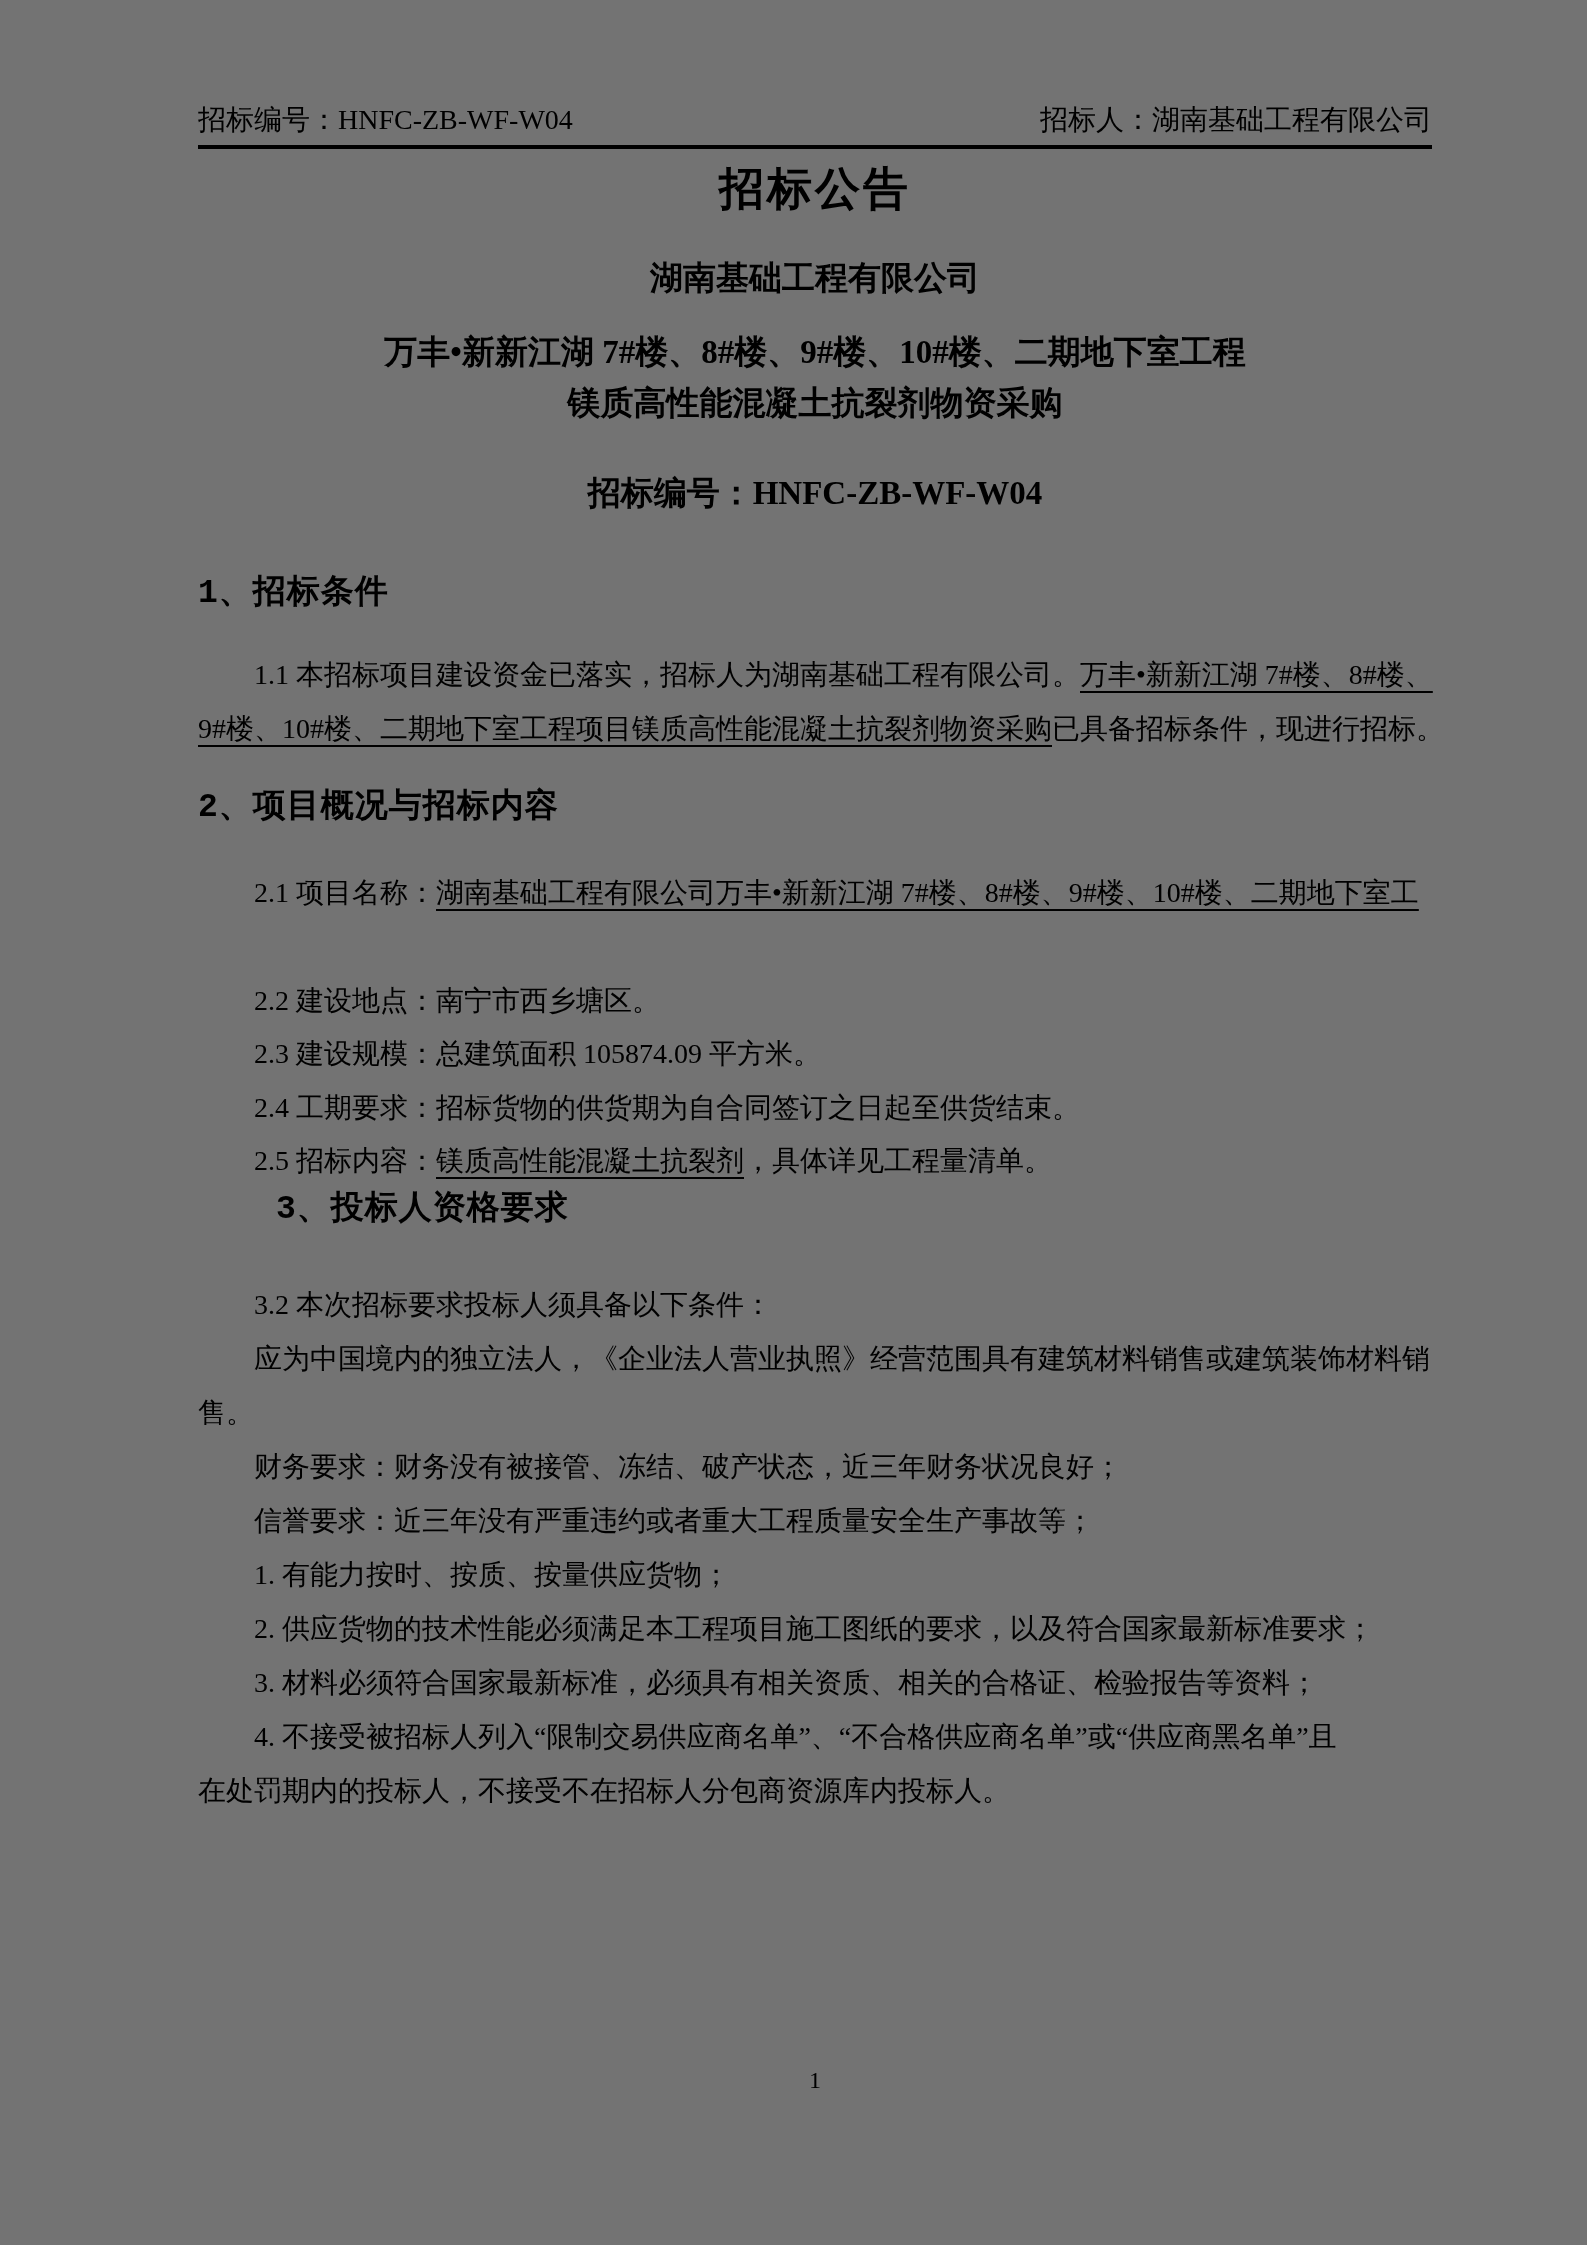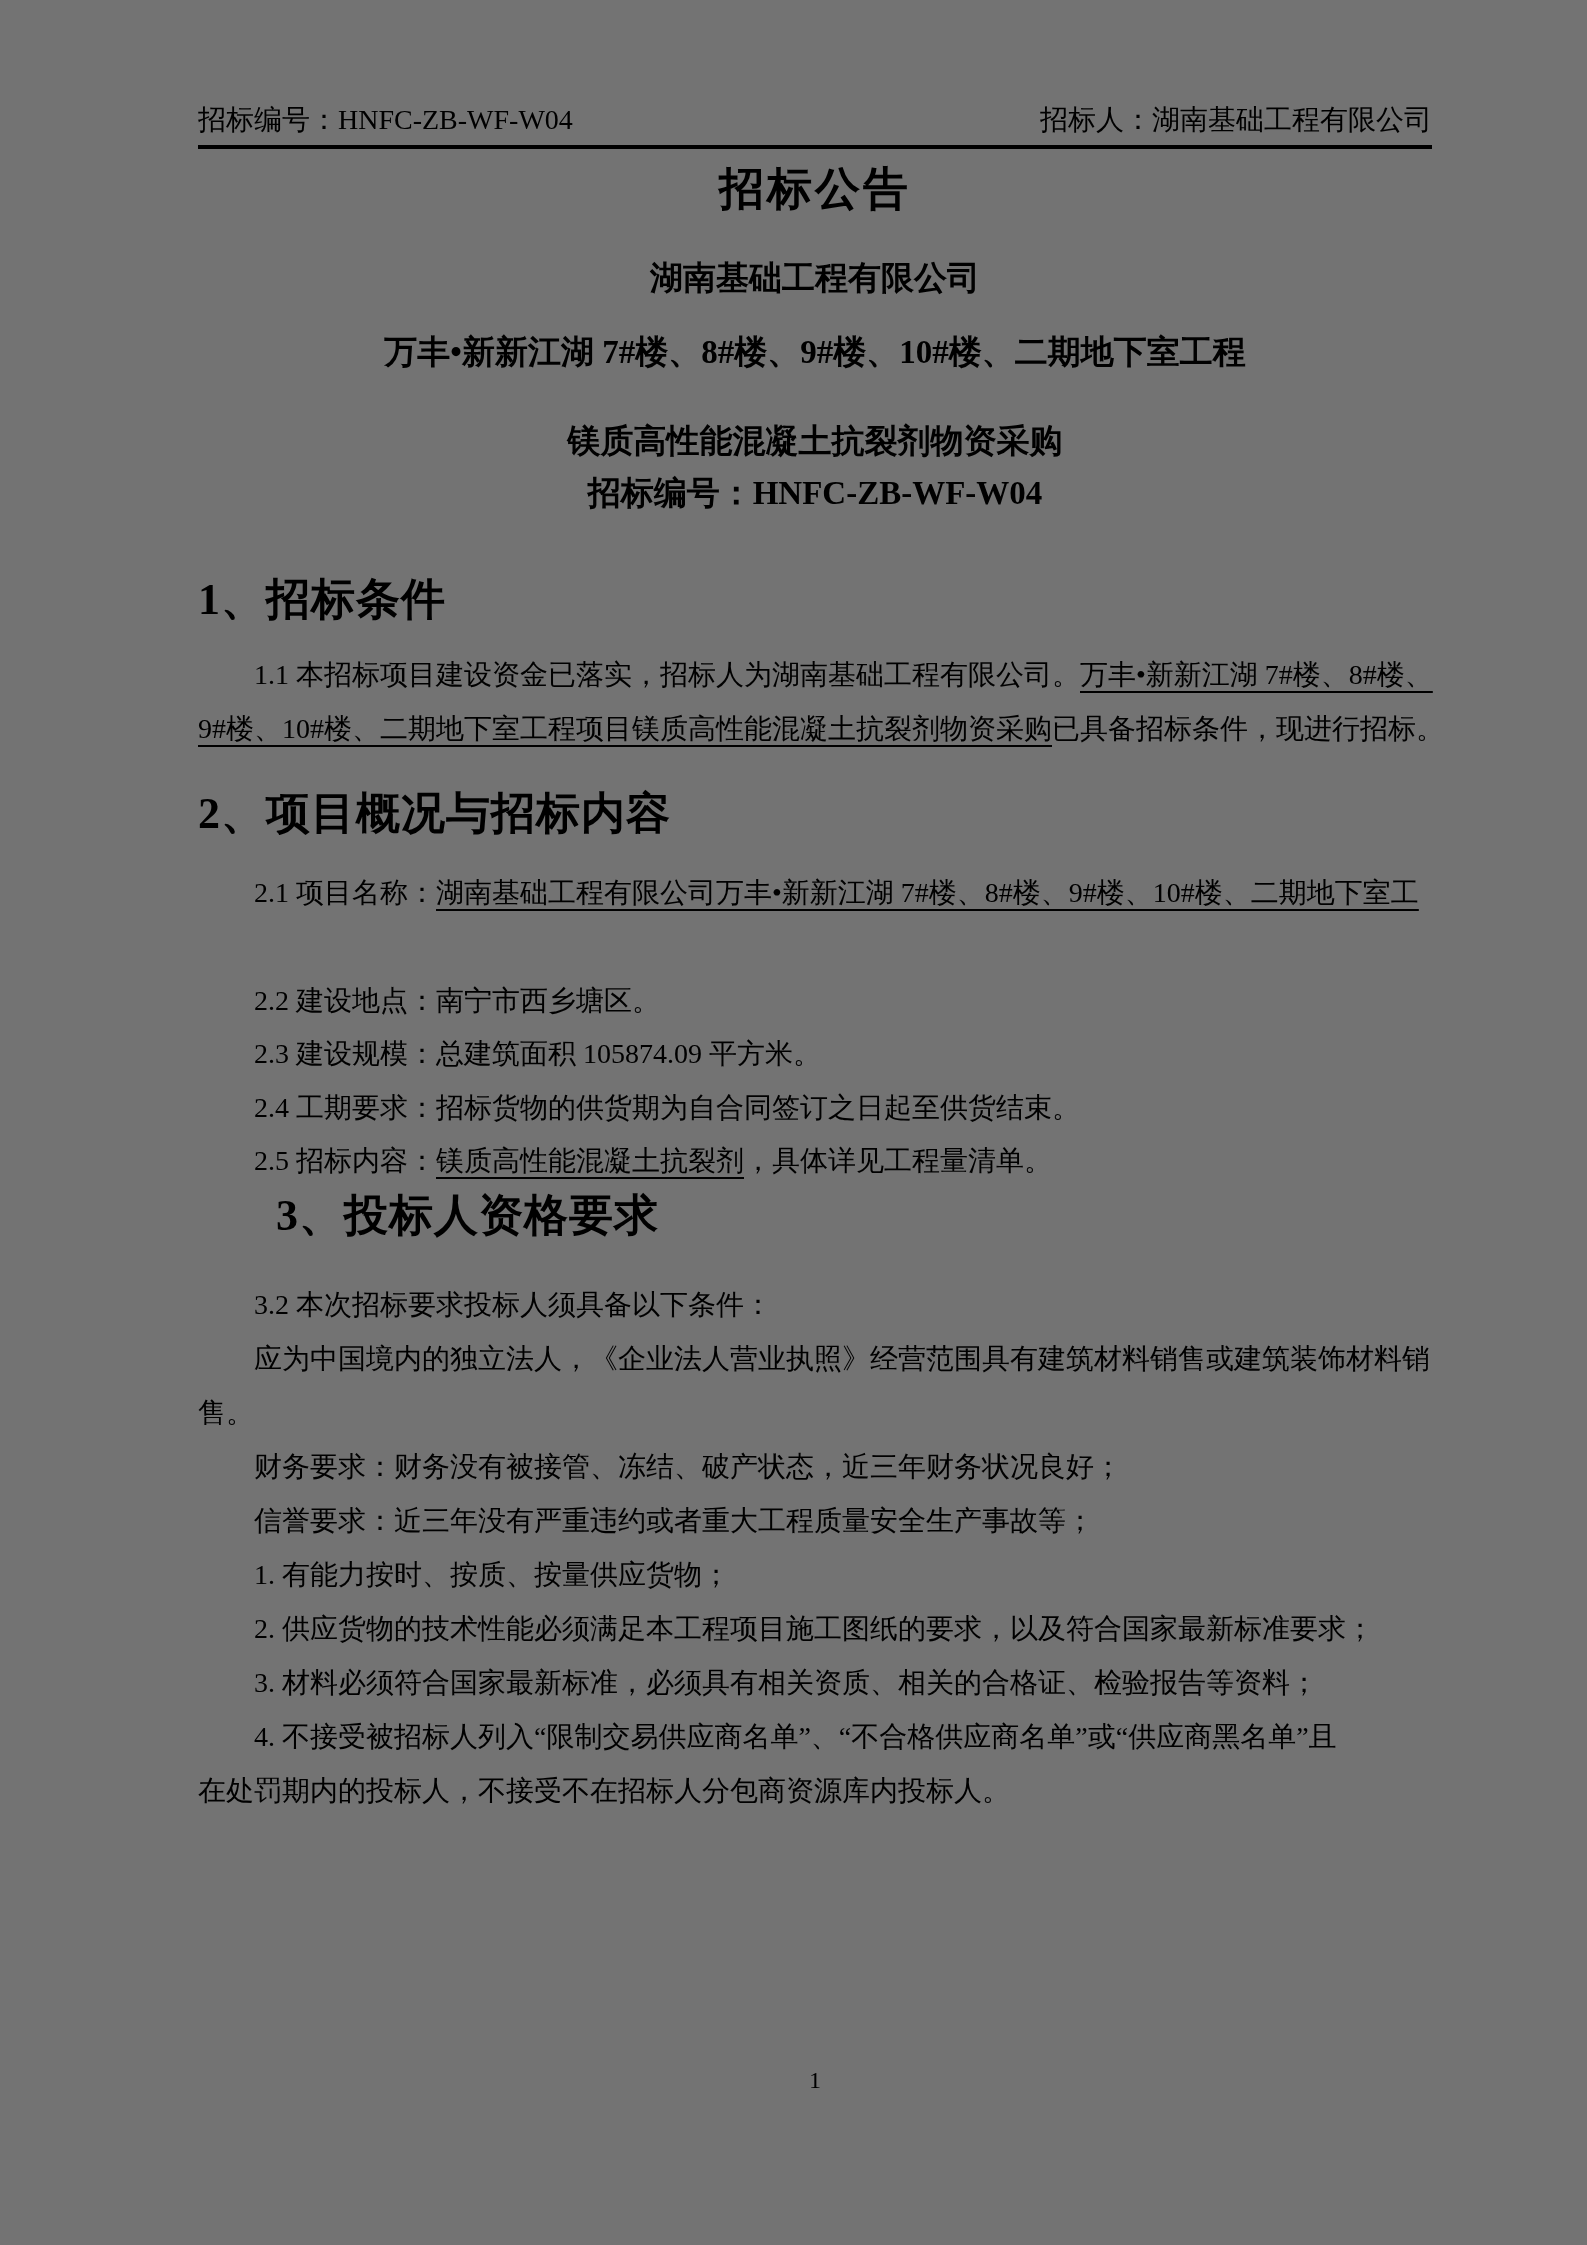--- a/index.html
+++ b/index.html
@@ -20,25 +20,25 @@
 
   
   .doc-title {
     top:163px; text-align:center;
     font-family:"Liberation Sans","DejaVu Sans",sans-serif;
     font-size:45px; font-weight:bold; letter-spacing:3px; line-height:1.15;
   }
   .subtitle { text-align:center; font-size:33px; font-weight:bold; line-height:1.2; }
   .sub1 { top:259px; }
   .sub2 { top:333px; }
-  .sub3 { top:422px;text-align:center; }
+  .sub3 { top:384px;text-align:center; }
   .sub4 { top:474px; }
 
   
-  .sec-h { font-size:44px; font-weight:bold; line-height:1.1; letter-spacing:1px; }
+  .sec-h { font-size:33px; font-weight:bold; line-height:1.1; letter-spacing:1px;font-family:Liberation Mono, monospace; }
   .h1 { top:576px; }
   .h2 { top:790px; }
   .h3 { top:1192px; padding-left:78px; box-sizing:border-box; }
 
   
   .body-block { font-size:28px; line-height:54px; }
   .p11 { top:648px; }
   .p21 { top:866px; }
   .p22 { top:974px; }
   .p23 { top:1027px; }

